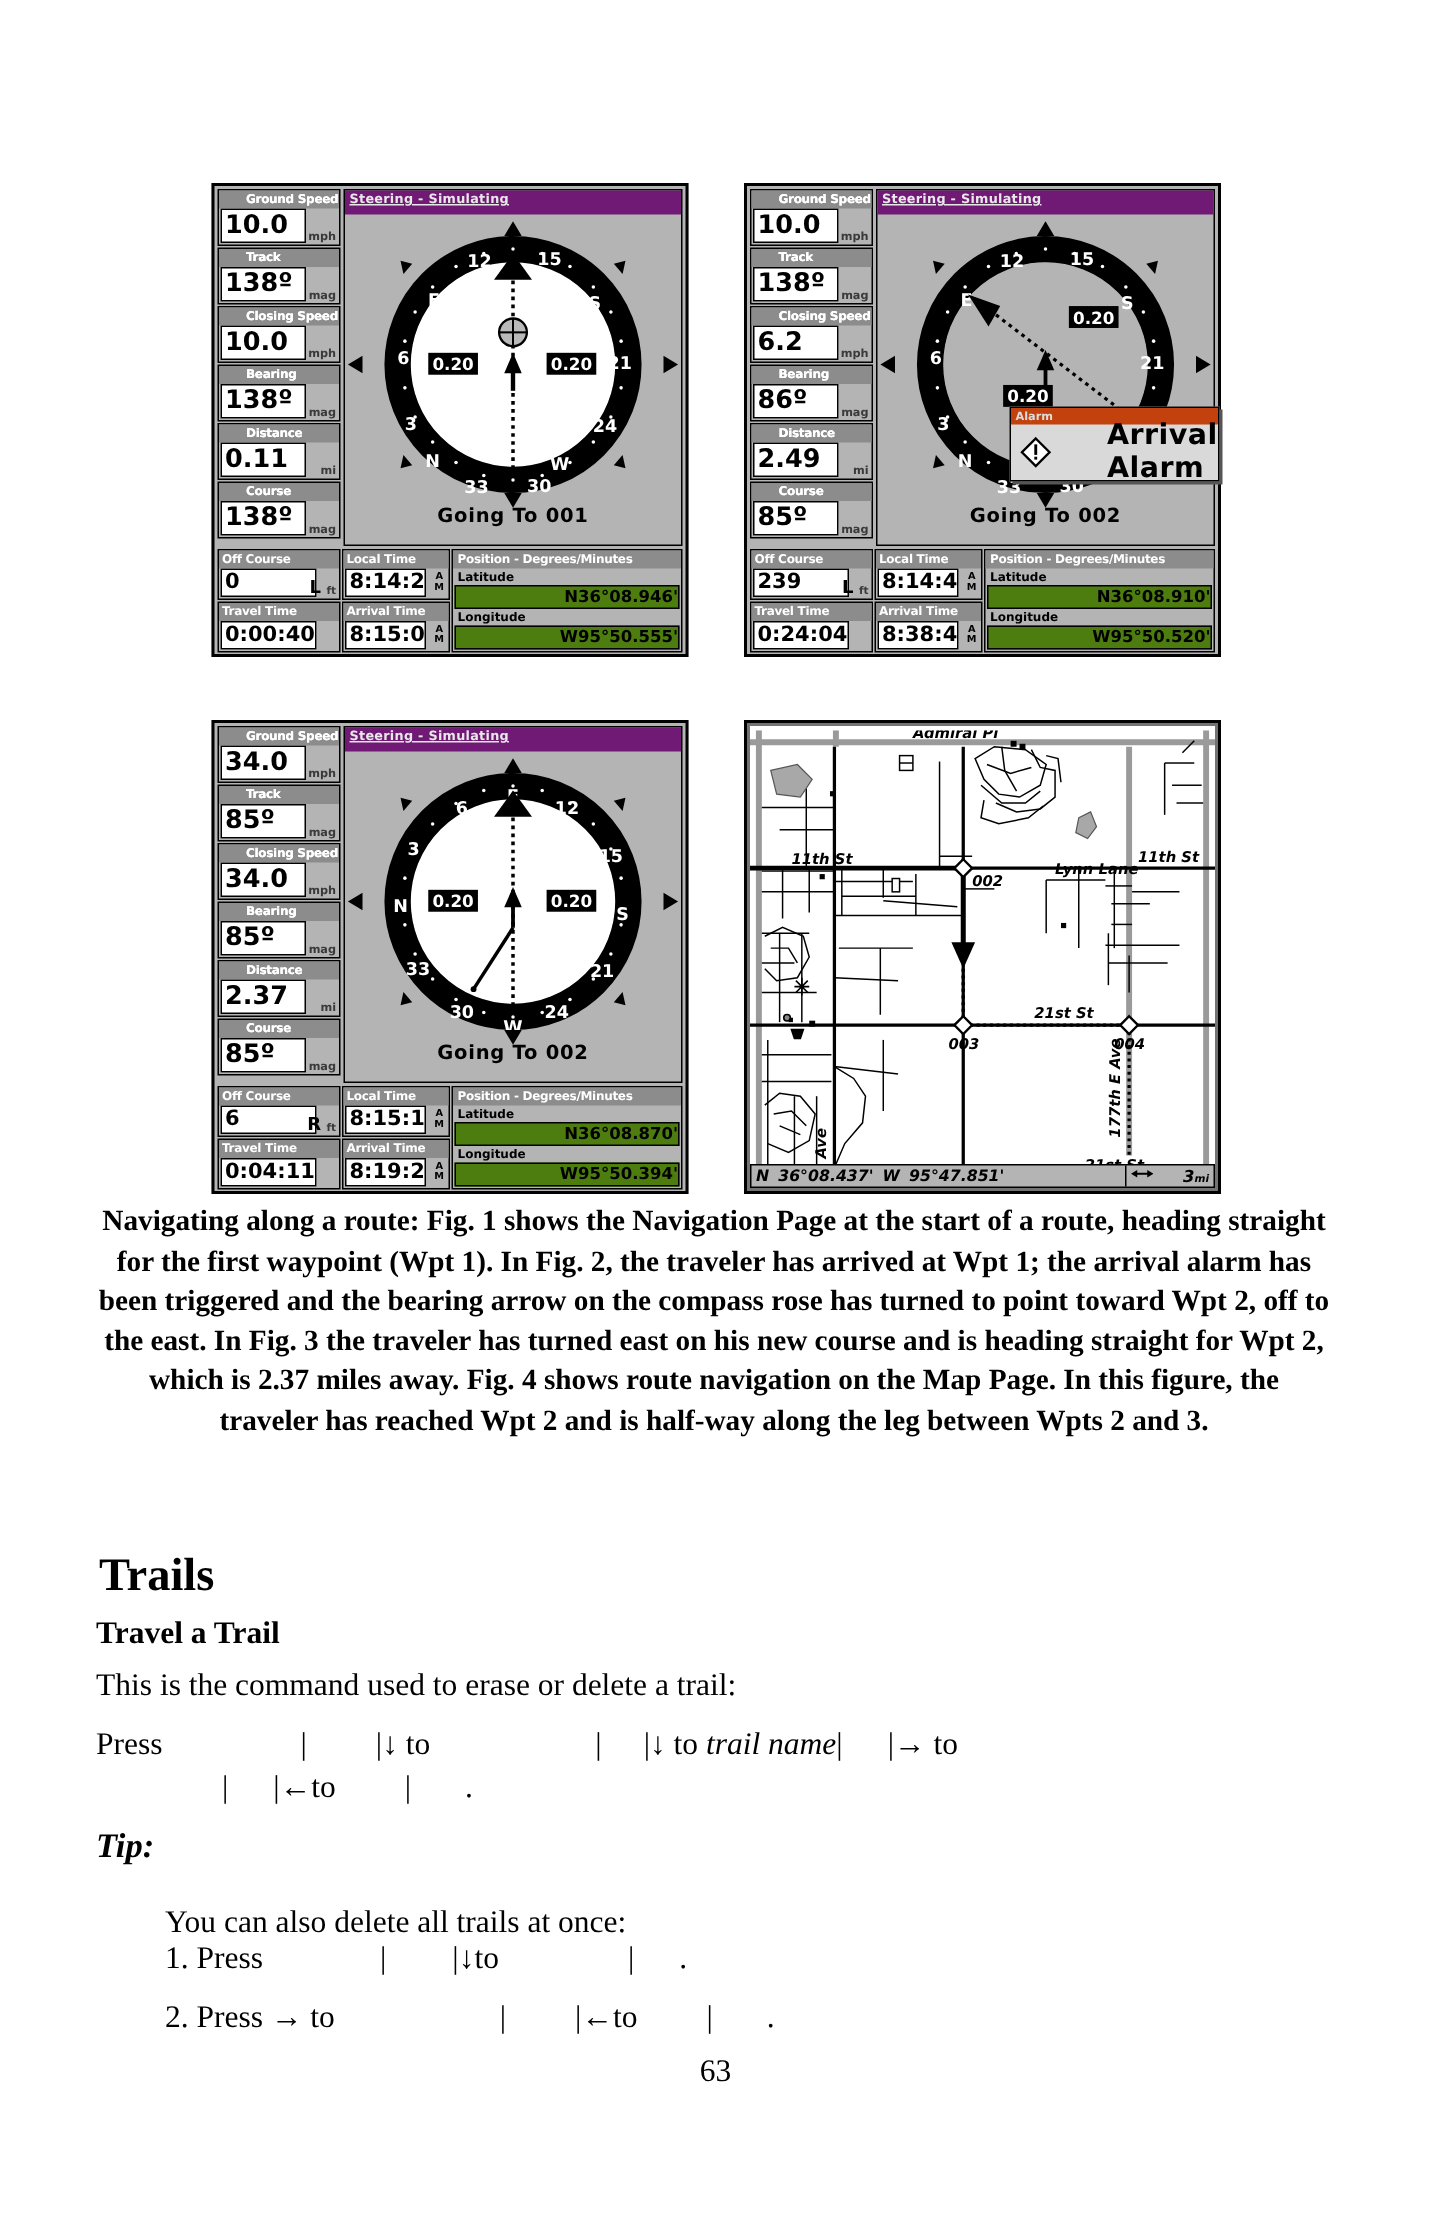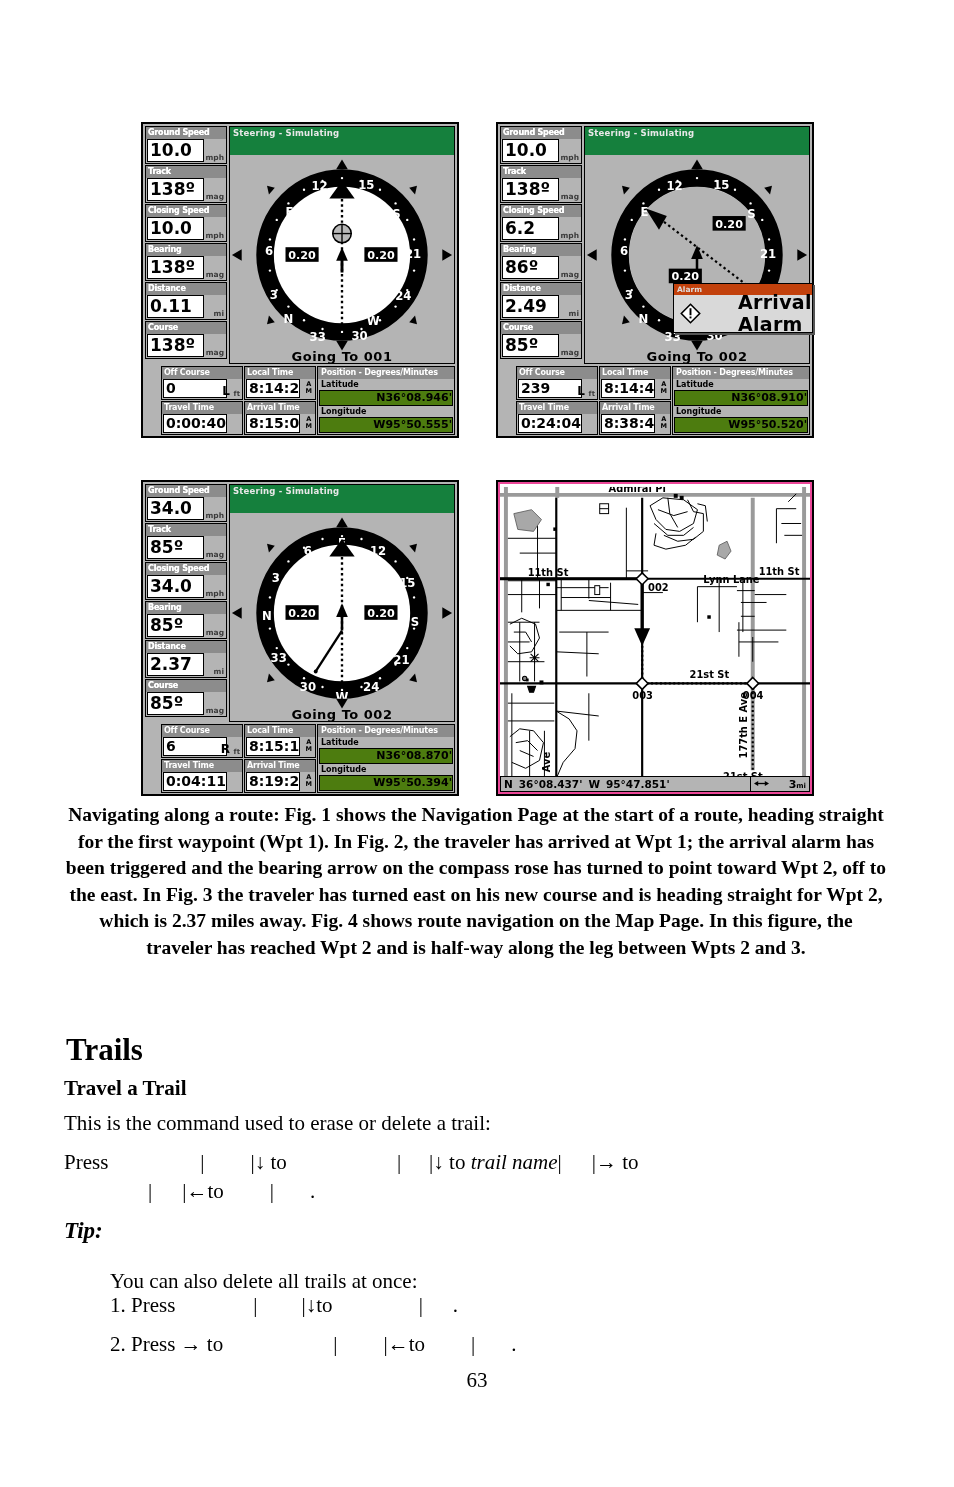--- a/index.html
+++ b/index.html
@@ -39,21 +39,21 @@
     background: #b4b4b4;
     margin-bottom: 1px;
     height: 38px;
     position: relative;
   }
   .db-label {
     background: #8c8c8c;
     color: #fff;
     font-size: 8px;
     line-height: 11px;
-    padding-left: 2px;
+    padding-left: 18px;
     height: 12px;
     overflow: hidden;
     white-space: nowrap;
     letter-spacing: -0.2px;
     font-weight: bold;
     text-shadow: 0 0 0 #fff;
   }
   .db-valrow {
     position: relative;
     height: 24px;
@@ -83,43 +83,43 @@
   
   .main-panel {
     position: absolute;
     left: 86px; top: 2px;
     right: 2px;
     height: 238px;
     background: #b4b4b4;
     border: 1.5px solid #000;
   }
   .panel-title {
-    background: #15803d; color: #e8e8e8;
+    background: #701a75; color: #e8e8e8;
     font-size: 8.5px; font-weight: bold;
-    height: 28px; line-height: 12px;
+    height: 16px; line-height: 12px;
     padding-left: 3px;
     letter-spacing: 0.2px;
+    text-decoration: underline;
   }
   .compass-wrap { position: relative; width: 100%; height: 200px; }
   .going-to {
     text-align: center;
     font-size: 13px;
     font-weight: bold;
     letter-spacing: 0.5px;
     margin-top: -6px;
   }
 
   
   .bottom-strip {
     position: absolute;
     left: 2px; right: 2px; top: 242px;
     height: 70px;
     display: flex;
     gap: 1px;
-    margin-left: 16px;
   }
   .bs-col { display:flex; flex-direction:column; gap:1px; }
   .bs-col.c1 { width: 82px; }
   .bs-col.c2 { width: 72px; }
   .bs-col.c3 { flex: 1; }
   .bs-box {
     border: 1.5px solid #000;
     background: #b4b4b4;
     height: 34px;
     position: relative;
@@ -185,21 +185,21 @@
   .alarm-title {
     background:#c2410c; color:#ddd;
     font-size: 7.5px; font-weight: bold;
     height: 11px; line-height: 11px; padding-left: 3px;
   }
   .alarm-body { display:flex; align-items:center; height:36px; padding-left:6px; gap:8px;}
   .alarm-ico { width: 21px; height: 21px; flex: none; }
   .alarm-text { font-size: 19px; font-weight: bold; letter-spacing:0.3px;margin-left:29px; }
 
   
-  .map-page { background:#ec4899; }
+  .map-page { background:#737373;font-style:italic; }
   .map-inner { position:absolute; left:2px; top:2px; right:2px; bottom:2px; background:#fff; overflow:hidden;}
   .map-status {
     position:absolute; left:2px; right:2px; bottom:2px; height:16px;
     background:#b4b4b4; border:1.5px solid #000;
     display:flex; align-items:center;
     font-family:"DejaVu Sans", sans-serif;
     font-size: 10.5px; font-weight:bold;
     z-index: 8;
   }
   .ms-seg { padding: 0 3px; white-space: nowrap; }

